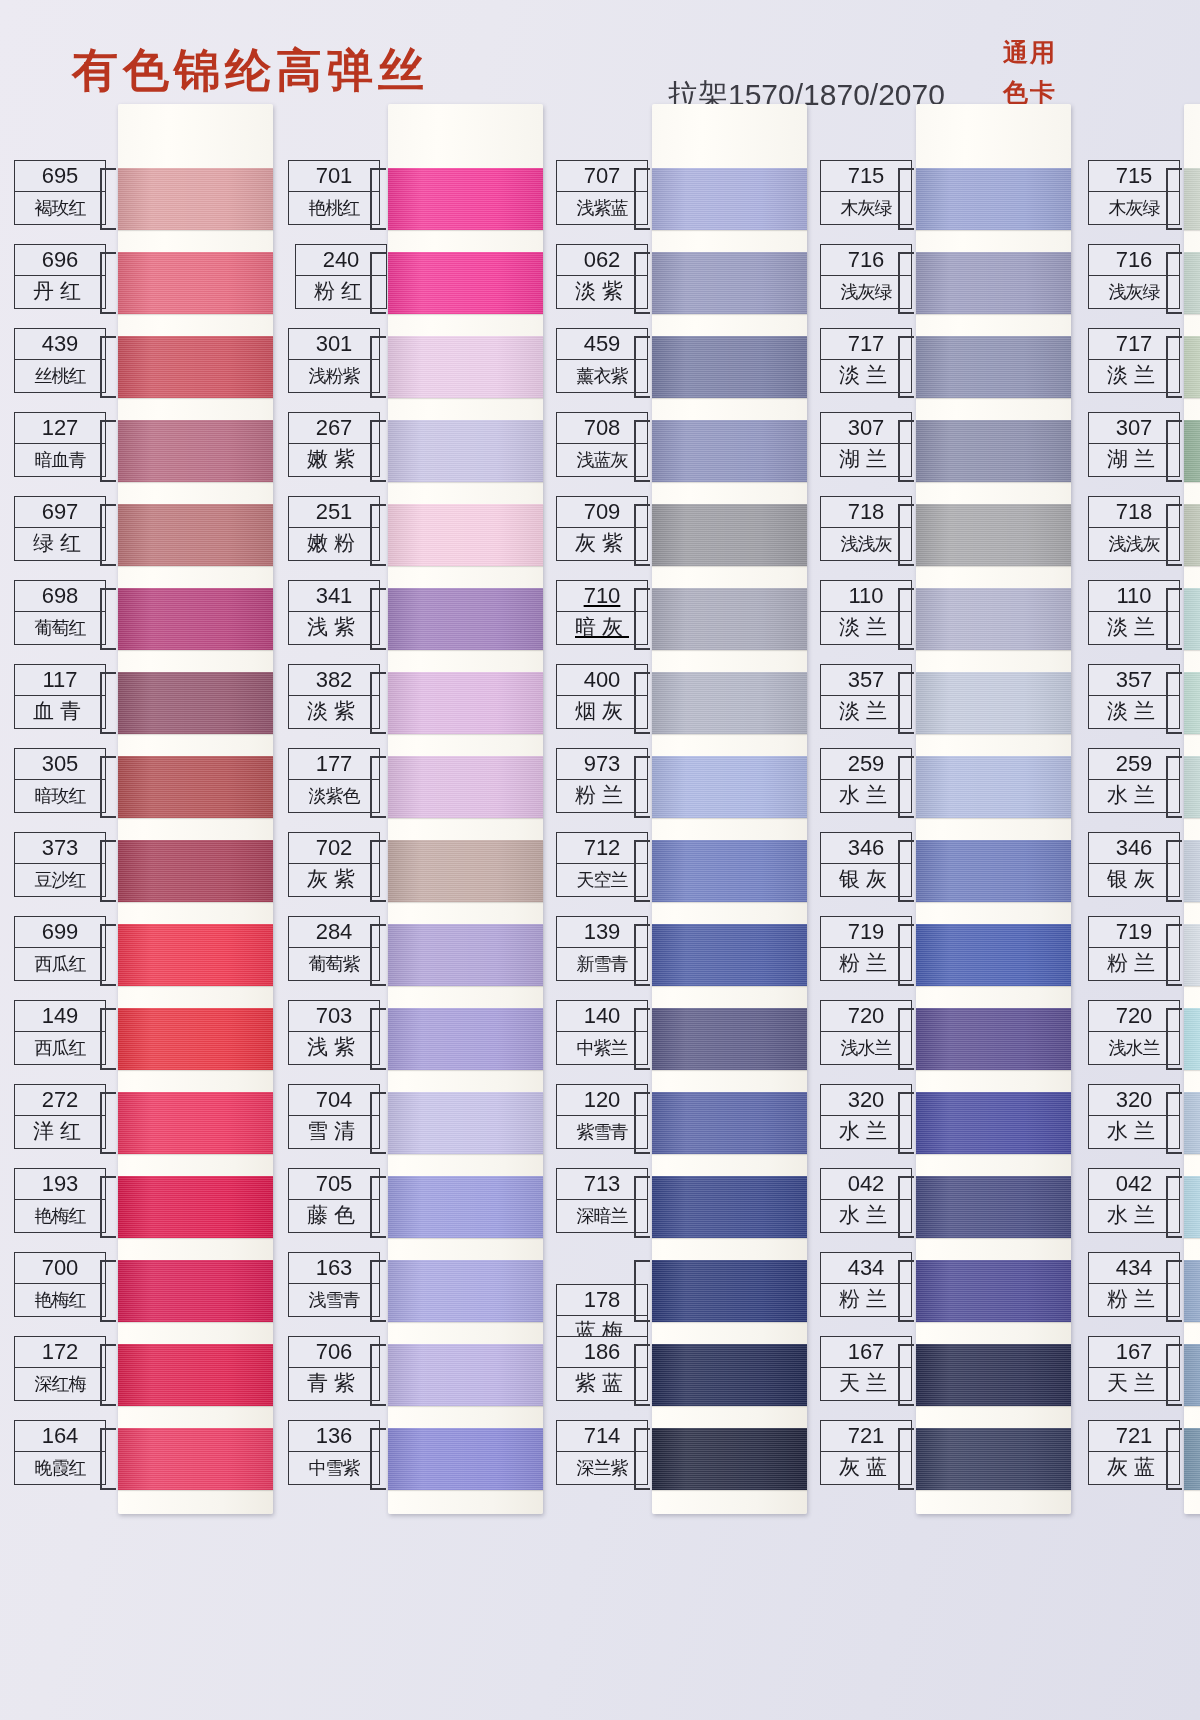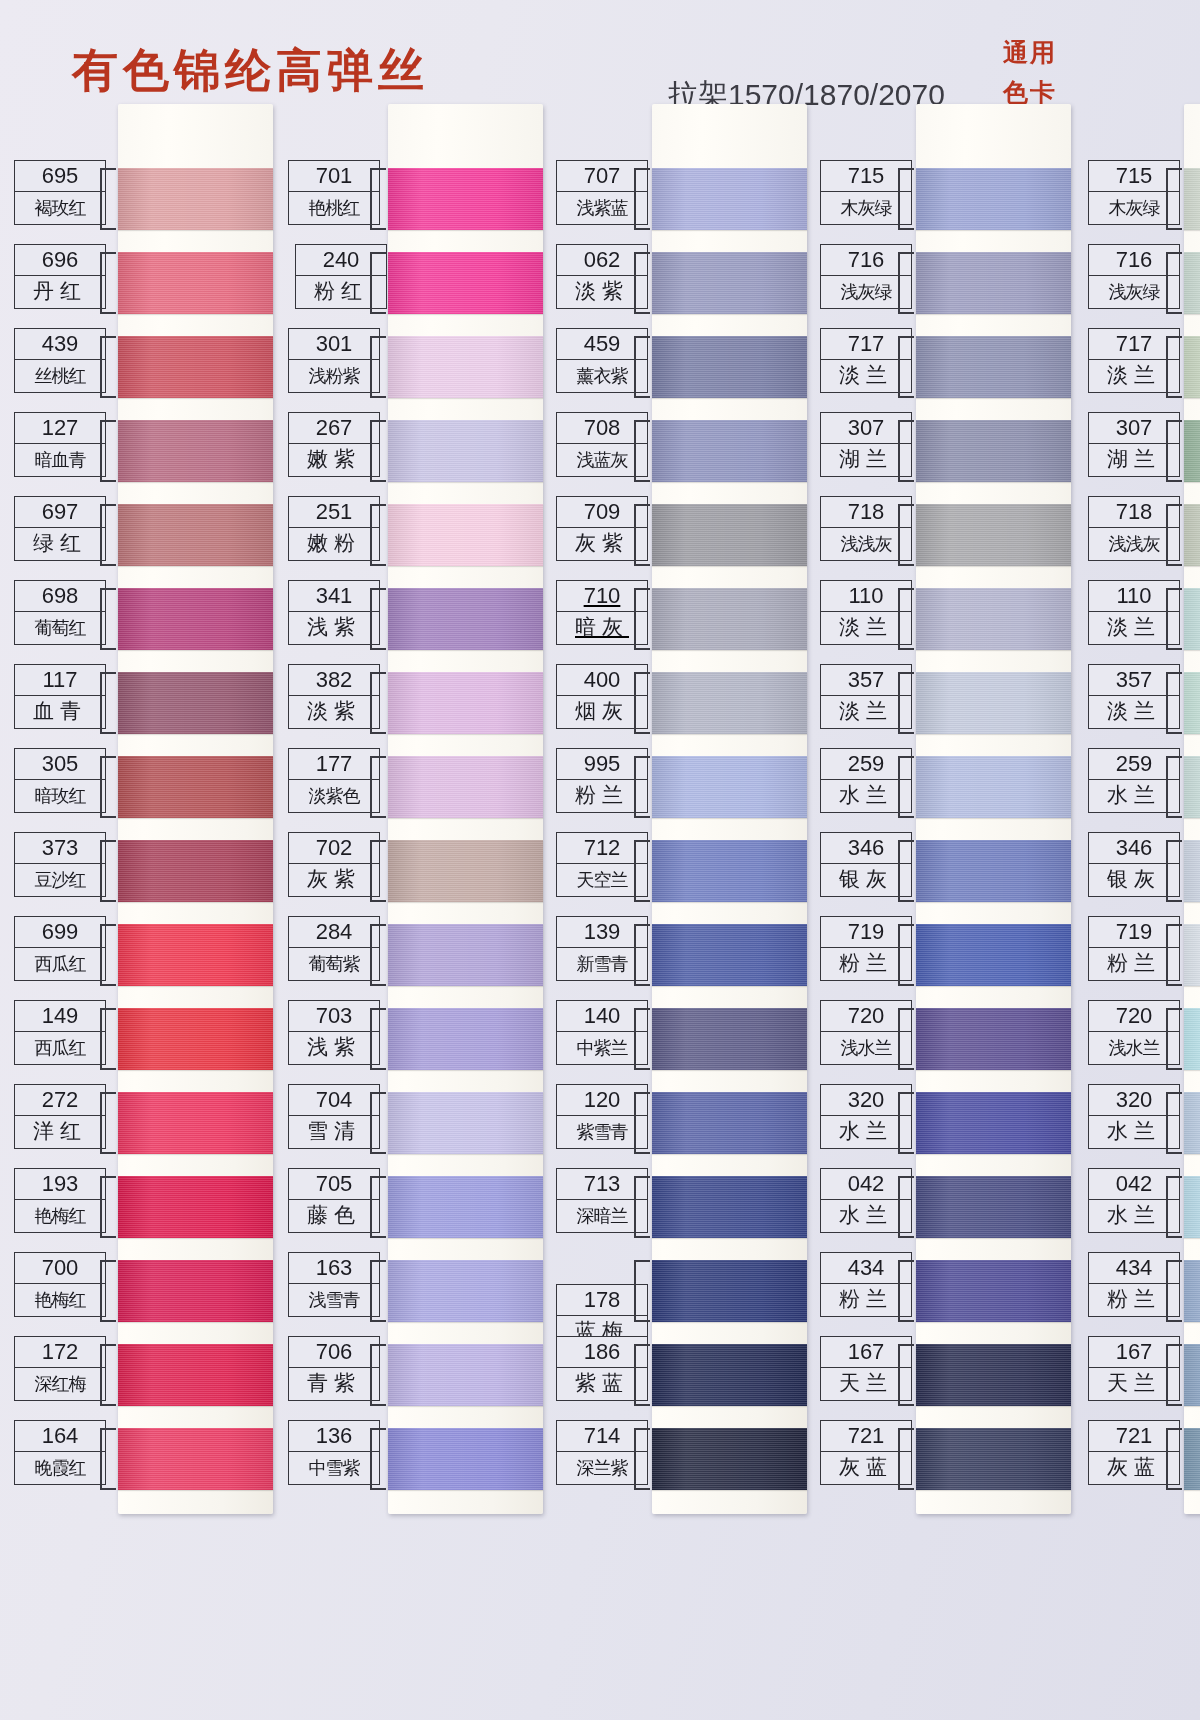--- a/index.html
+++ b/index.html
@@ -376,21 +376,21 @@
       </div>
       <div class="bracket" style="left: 78px; top: 588px;"></div>
       <div class="yarn" title="710 暗灰" style="left: 96px; top: 588px; background: rgb(169, 170, 187);"></div>
       <div class="lblock" style="top: 664px;">
         <div class="lcode">400</div>
         <div class="lname n2">烟灰</div>
       </div>
       <div class="bracket" style="left: 78px; top: 672px;"></div>
       <div class="yarn" title="400 烟灰" style="left: 96px; top: 672px; background: rgb(178, 181, 198);"></div>
       <div class="lblock" style="top: 748px;">
-        <div class="lcode">995</div>
+        <div class="lcode">973</div>
         <div class="lname n2">粉兰</div>
       </div>
       <div class="bracket" style="left: 78px; top: 756px;"></div>
       <div class="yarn" title="711 粉兰" style="left: 96px; top: 756px; background: rgb(170, 181, 227);"></div>
       <div class="lblock" style="top: 832px;">
         <div class="lcode">712</div>
         <div class="lname n4">天空兰</div>
       </div>
       <div class="bracket" style="left: 78px; top: 840px;"></div>
       <div class="yarn" title="712 天空兰" style="left: 96px; top: 840px; background: rgb(111, 125, 194);"></div>

